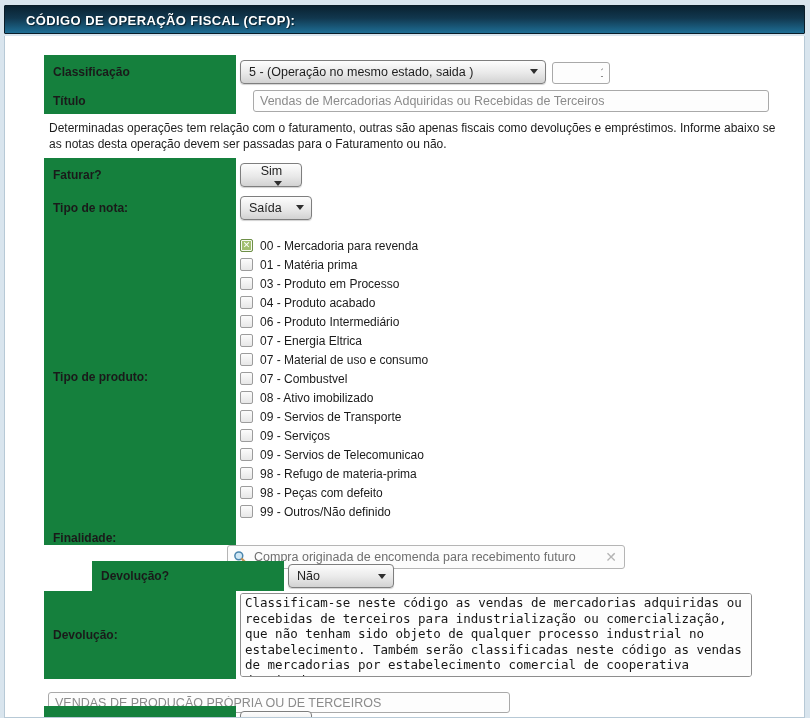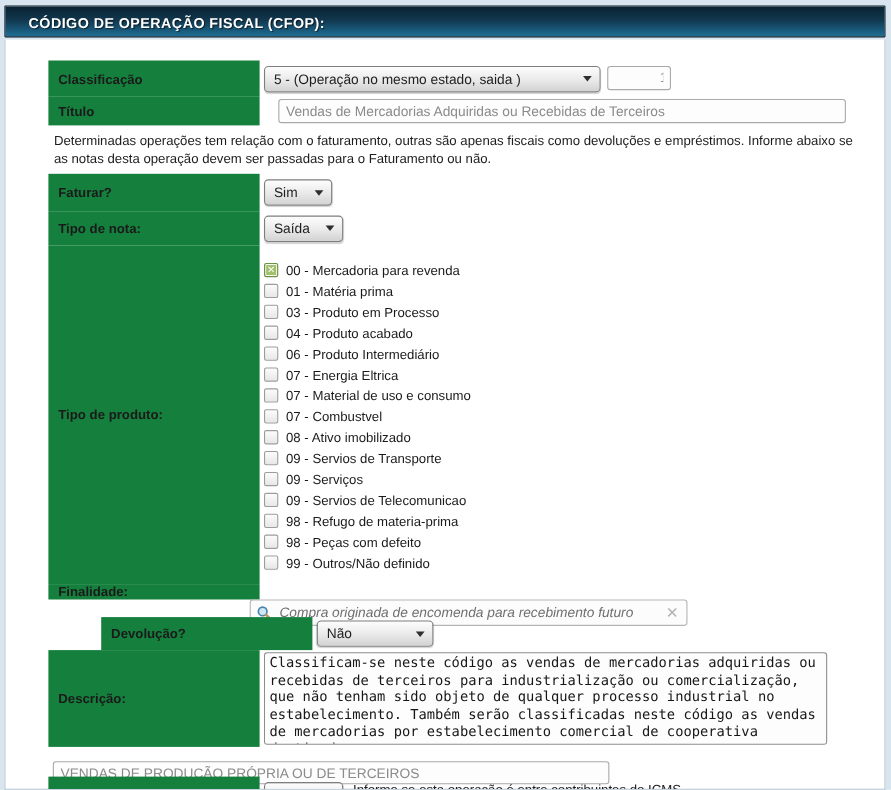--- a/index.html
+++ b/index.html
@@ -22,21 +22,21 @@
     position:absolute; top:31px; left:0; width:801px; height:682px;
     background:#fff; border:1px solid #b7c9d6; border-top:none;
     padding:19px 0 0 39px; overflow:hidden;
   }
   .row { display:flex; align-items:center; }
   .cell-label {
     width:192px; align-self:stretch; background:#15803d;
     display:flex; align-items:center; padding-left:9px;
     font-weight:bold; flex-shrink:0;
   }
-  .cell-field { flex:1; display:flex; align-items:flex-start; padding-left:4px; }
+  .cell-field { flex:1; display:flex; align-items:flex-end; padding-left:4px; }
   .row-produto .cell-field { align-items:center; padding-top:3px; }
   .info-text { width:728px; margin:6px 0 6px 5px; line-height:16px; color:#1c1c1c; }
 
   
   .select {
     display:inline-flex; align-items:center; justify-content:space-between;
     height:24px; padding:0 7px 0 8px;
     border:1px solid #7e7e7e; border-radius:4px;
     background:linear-gradient(#fdfdfd, #e9e9e9 55%, #d2d2d2);
     box-shadow:0 1px 1px rgba(0,0,0,.18);
@@ -54,21 +54,20 @@
     padding:0 6px; font-family:"Liberation Sans","DejaVu Sans",sans-serif;
   }
   .search-field {
     display:flex; align-items:center; width:398px; height:24px;
     border:1px solid #b5b5b5; border-radius:3px; background:#fcfcfc; padding:0 5px;
   }
   .search-field input {
     flex:1; border:none; outline:none; background:transparent;
     color:#6f6f6f; font-size:12.5px; margin-left:4px;
     font-family:"Liberation Sans","DejaVu Sans",sans-serif;
-    font-style:italic;
   }
   .clear-x { color:#b4b4b4; font-weight:bold; font-size:14px; padding:0 2px; cursor:pointer; }
   
   .chk-item { display:flex; align-items:center; height:19px; }
   .checkbox {
     width:13px; height:13px; margin-right:7px; border-radius:2px;
     border:1px solid #9c9c9c; background:linear-gradient(#fcfcfc,#e7e7e7);
     position:relative; flex-shrink:0;
   }
   .checkbox.checked {
@@ -117,21 +116,21 @@
       <div class="cell-field">
         <input class="text-input" style="width: 516px; margin-left: 13px;" value="Vendas de Mercadorias Adquiridas ou Recebidas de Terceiros">
       </div>
     </div>
 
     <div class="info-text">Determinadas operações tem relação com o faturamento, outras são apenas fiscais como devoluções e empréstimos. Informe abaixo se as notas desta operação devem ser passadas para o Faturamento ou não.</div>
 
     <div class="row" style="height:34px;">
       <div class="cell-label">Faturar?</div>
       <div class="cell-field">
-        <div class="select" style="width:62px;">
+        <div class="select" style="width:62px;flex-direction:column;">
           <span>Sim</span>
           <span class="arrow"></span>
         </div>
       </div>
     </div>
 
     <div class="row" style="height:31px;">
       <div class="cell-label">Tipo de nota:</div>
       <div class="cell-field">
         <div class="select" style="width:72px;">
@@ -243,29 +242,29 @@
       <div class="cell-label">Devolução?</div>
       <div class="cell-field">
         <div class="select" style="width:106px;gap:12px;">
           <span>Não</span>
           <span class="arrow"></span>
         </div>
       </div>
     </div>
 
     <div class="row" style="height:88px;">
-      <div class="cell-label">Descrição:</div>
+      <div class="cell-label">Devolução:</div>
       <div class="cell-field">
         <textarea class="desc" spellcheck="false" style="">Classificam-se neste código as vendas de mercadorias adquiridas ou recebidas de terceiros para industrialização ou comercialização, que não tenham sido objeto de qualquer processo industrial no estabelecimento. Também serão classificadas neste código as vendas de mercadorias por estabelecimento comercial de cooperativa destinadas a</textarea>
       </div>
     </div>
 
     <div class="row" style="height:27px;">
       <div class="cell-field">
-        <input class="text-input" style="width: 506px; height: 21px; margin-top: 20px;" value="VENDAS DE PRODUÇÃO PRÓPRIA OU DE TERCEIROS">
+        <input class="text-input" style="width: 462px; height: 21px; margin-top: 20px;" value="VENDAS DE PRODUÇÃO PRÓPRIA OU DE TERCEIROS">
       </div>
     </div>
 
     <div class="row" style="height:34px;">
       <div class="cell-label">Op. entre contribuintes?</div>
       <div class="cell-field">
         <div class="select" style="width:72px;">
           <span>Ambos</span>
 
         </div>

